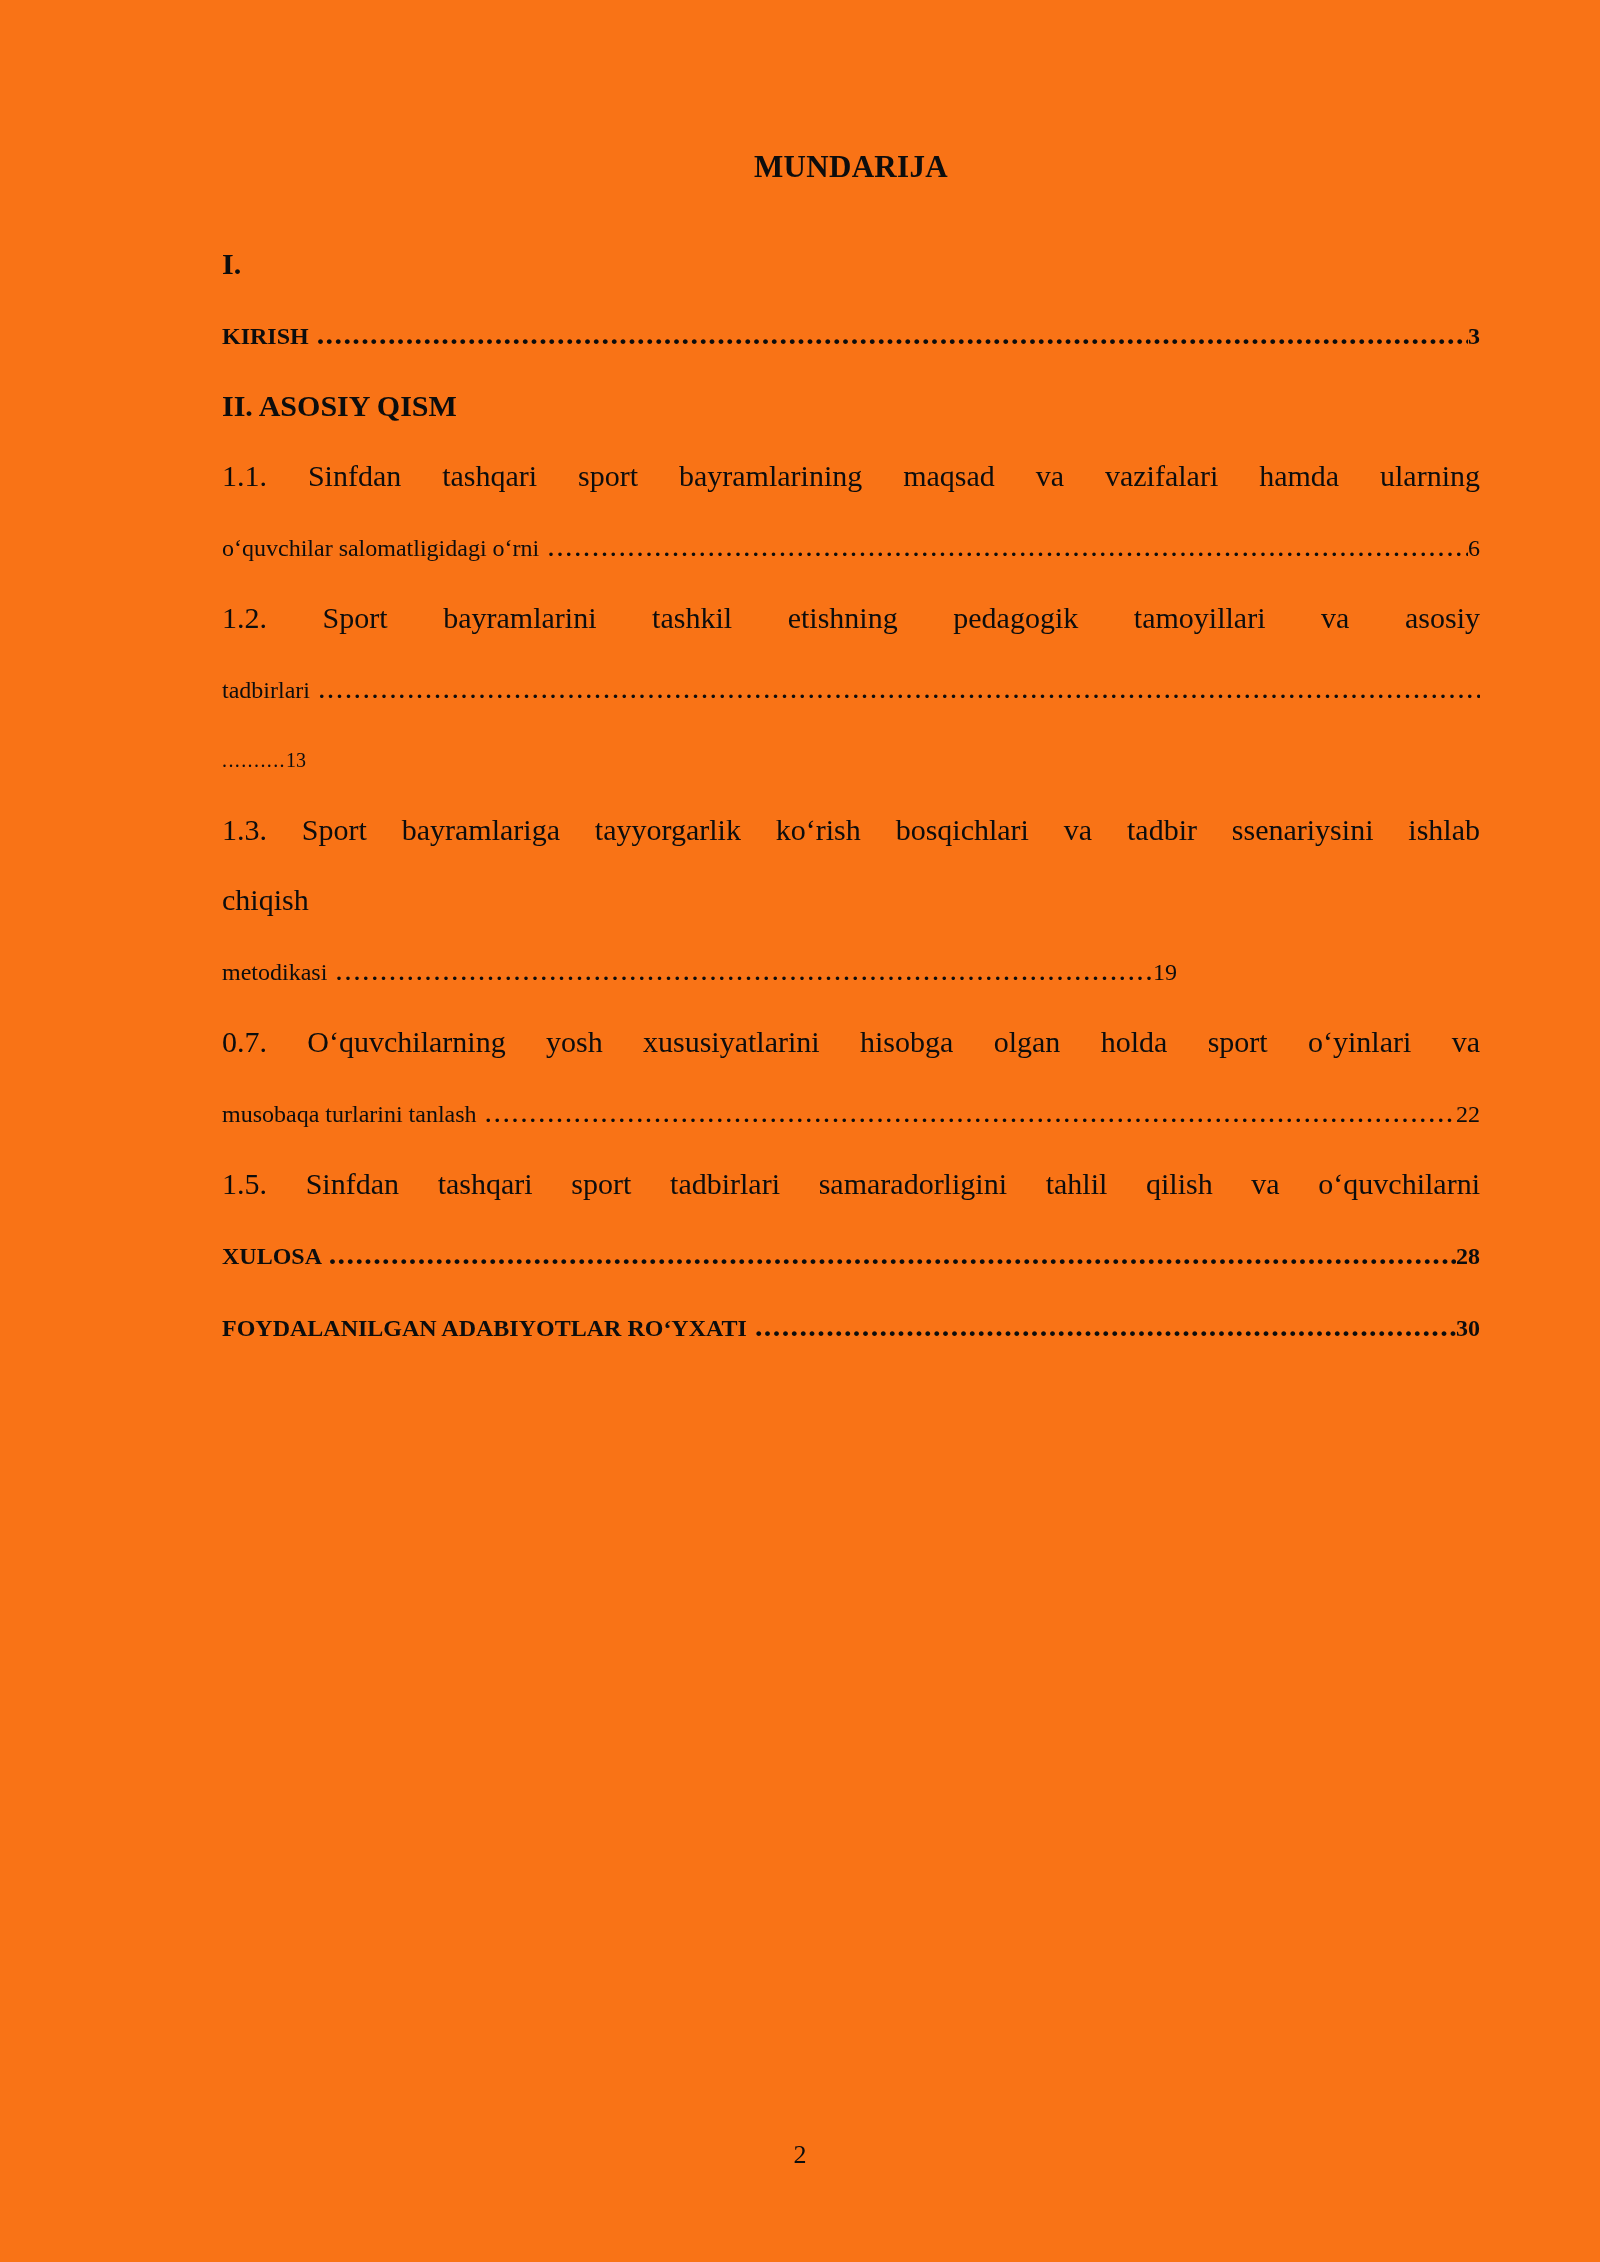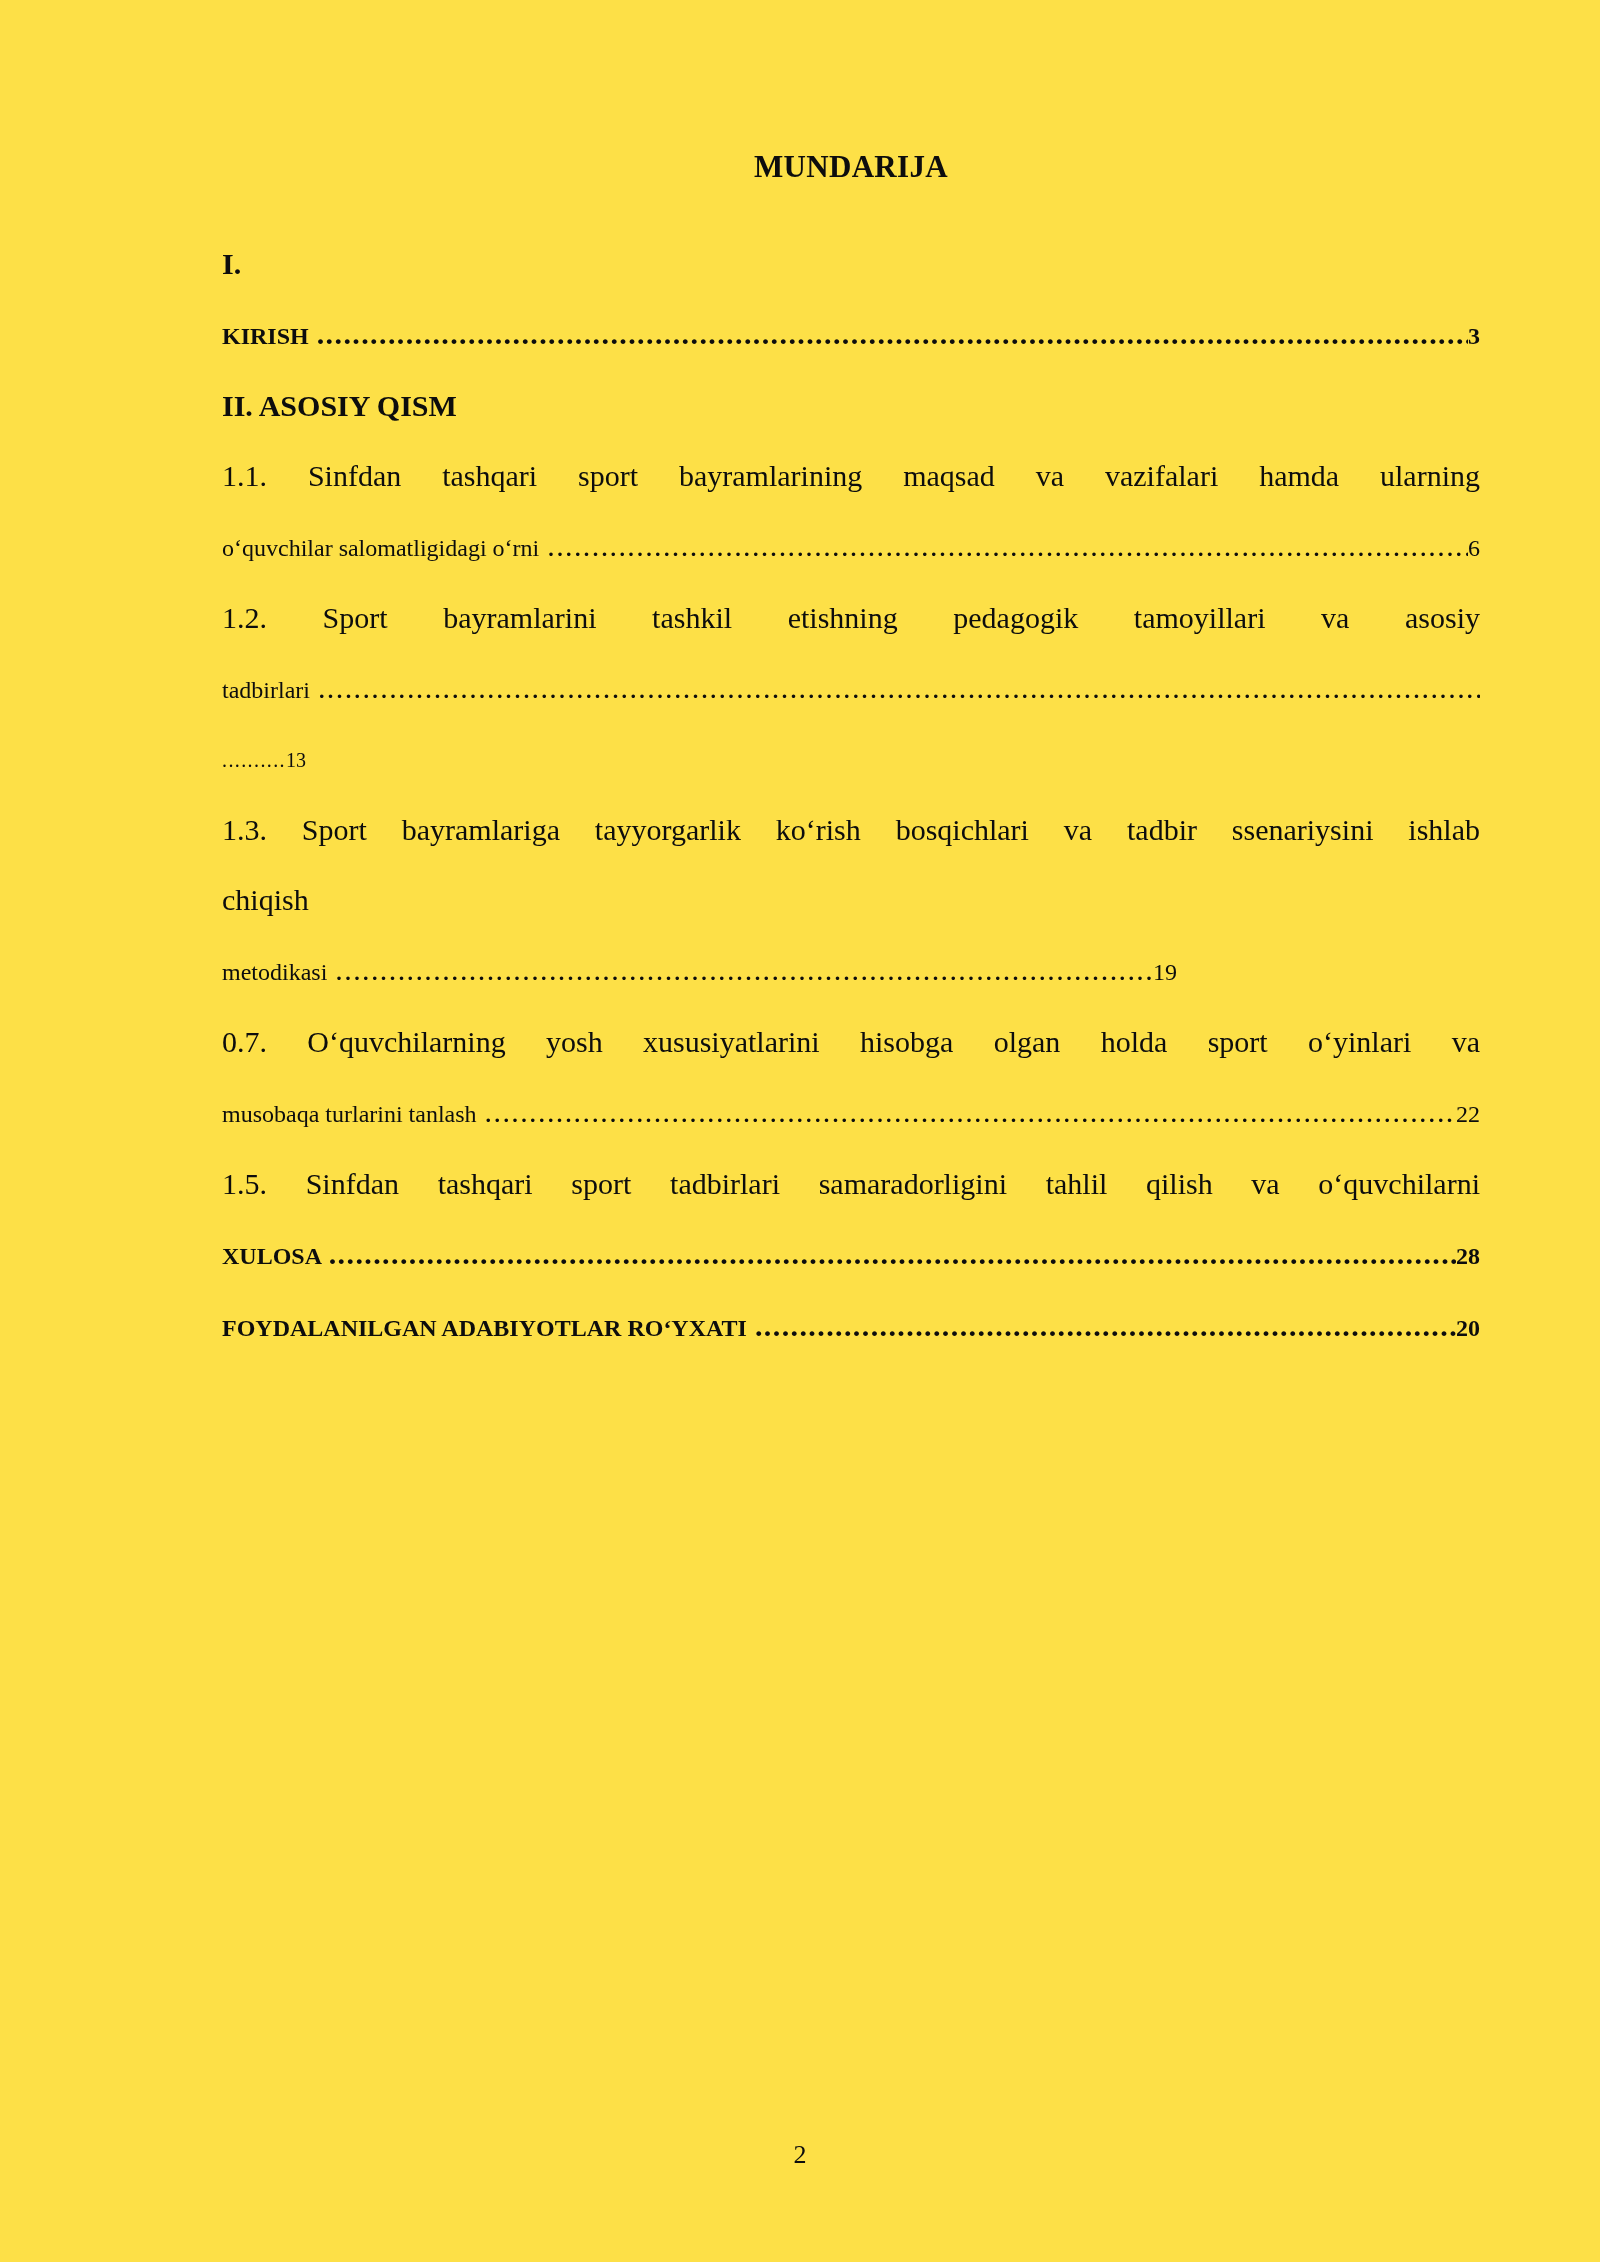--- a/index.html
+++ b/index.html
@@ -5,21 +5,21 @@
   html, body {
     margin: 0;
     padding: 0;
     background: #ffffff;
   }
 
   .page {
     position: relative;
     width: 1600px;
     height: 2262px;
-    background: #fde047;
+    background: #f97316;
     margin: 0 auto;
     overflow: hidden;
     font-family: "Liberation Serif", "DejaVu Serif", serif;
     color: #0d0d0d;
   }
 
   .content {
     position: absolute;
     left: 222px;
     top: 148px;
@@ -174,20 +174,20 @@
 
     <div class="leader-row bold">
       <span class="lbl">XULOSA </span>
       <span class="dots"></span>
       <span class="pg">28</span>
     </div>
 
     <div class="leader-row bold">
       <span class="lbl">FOYDALANILGAN ADABIYOTLAR RO‘YXATI </span>
       <span class="dots"></span>
-      <span class="pg">20</span>
+      <span class="pg">30</span>
     </div>
 
   </div>
 
   <div class="page-number">2</div>
 
 </div>
 
 </body></html>

